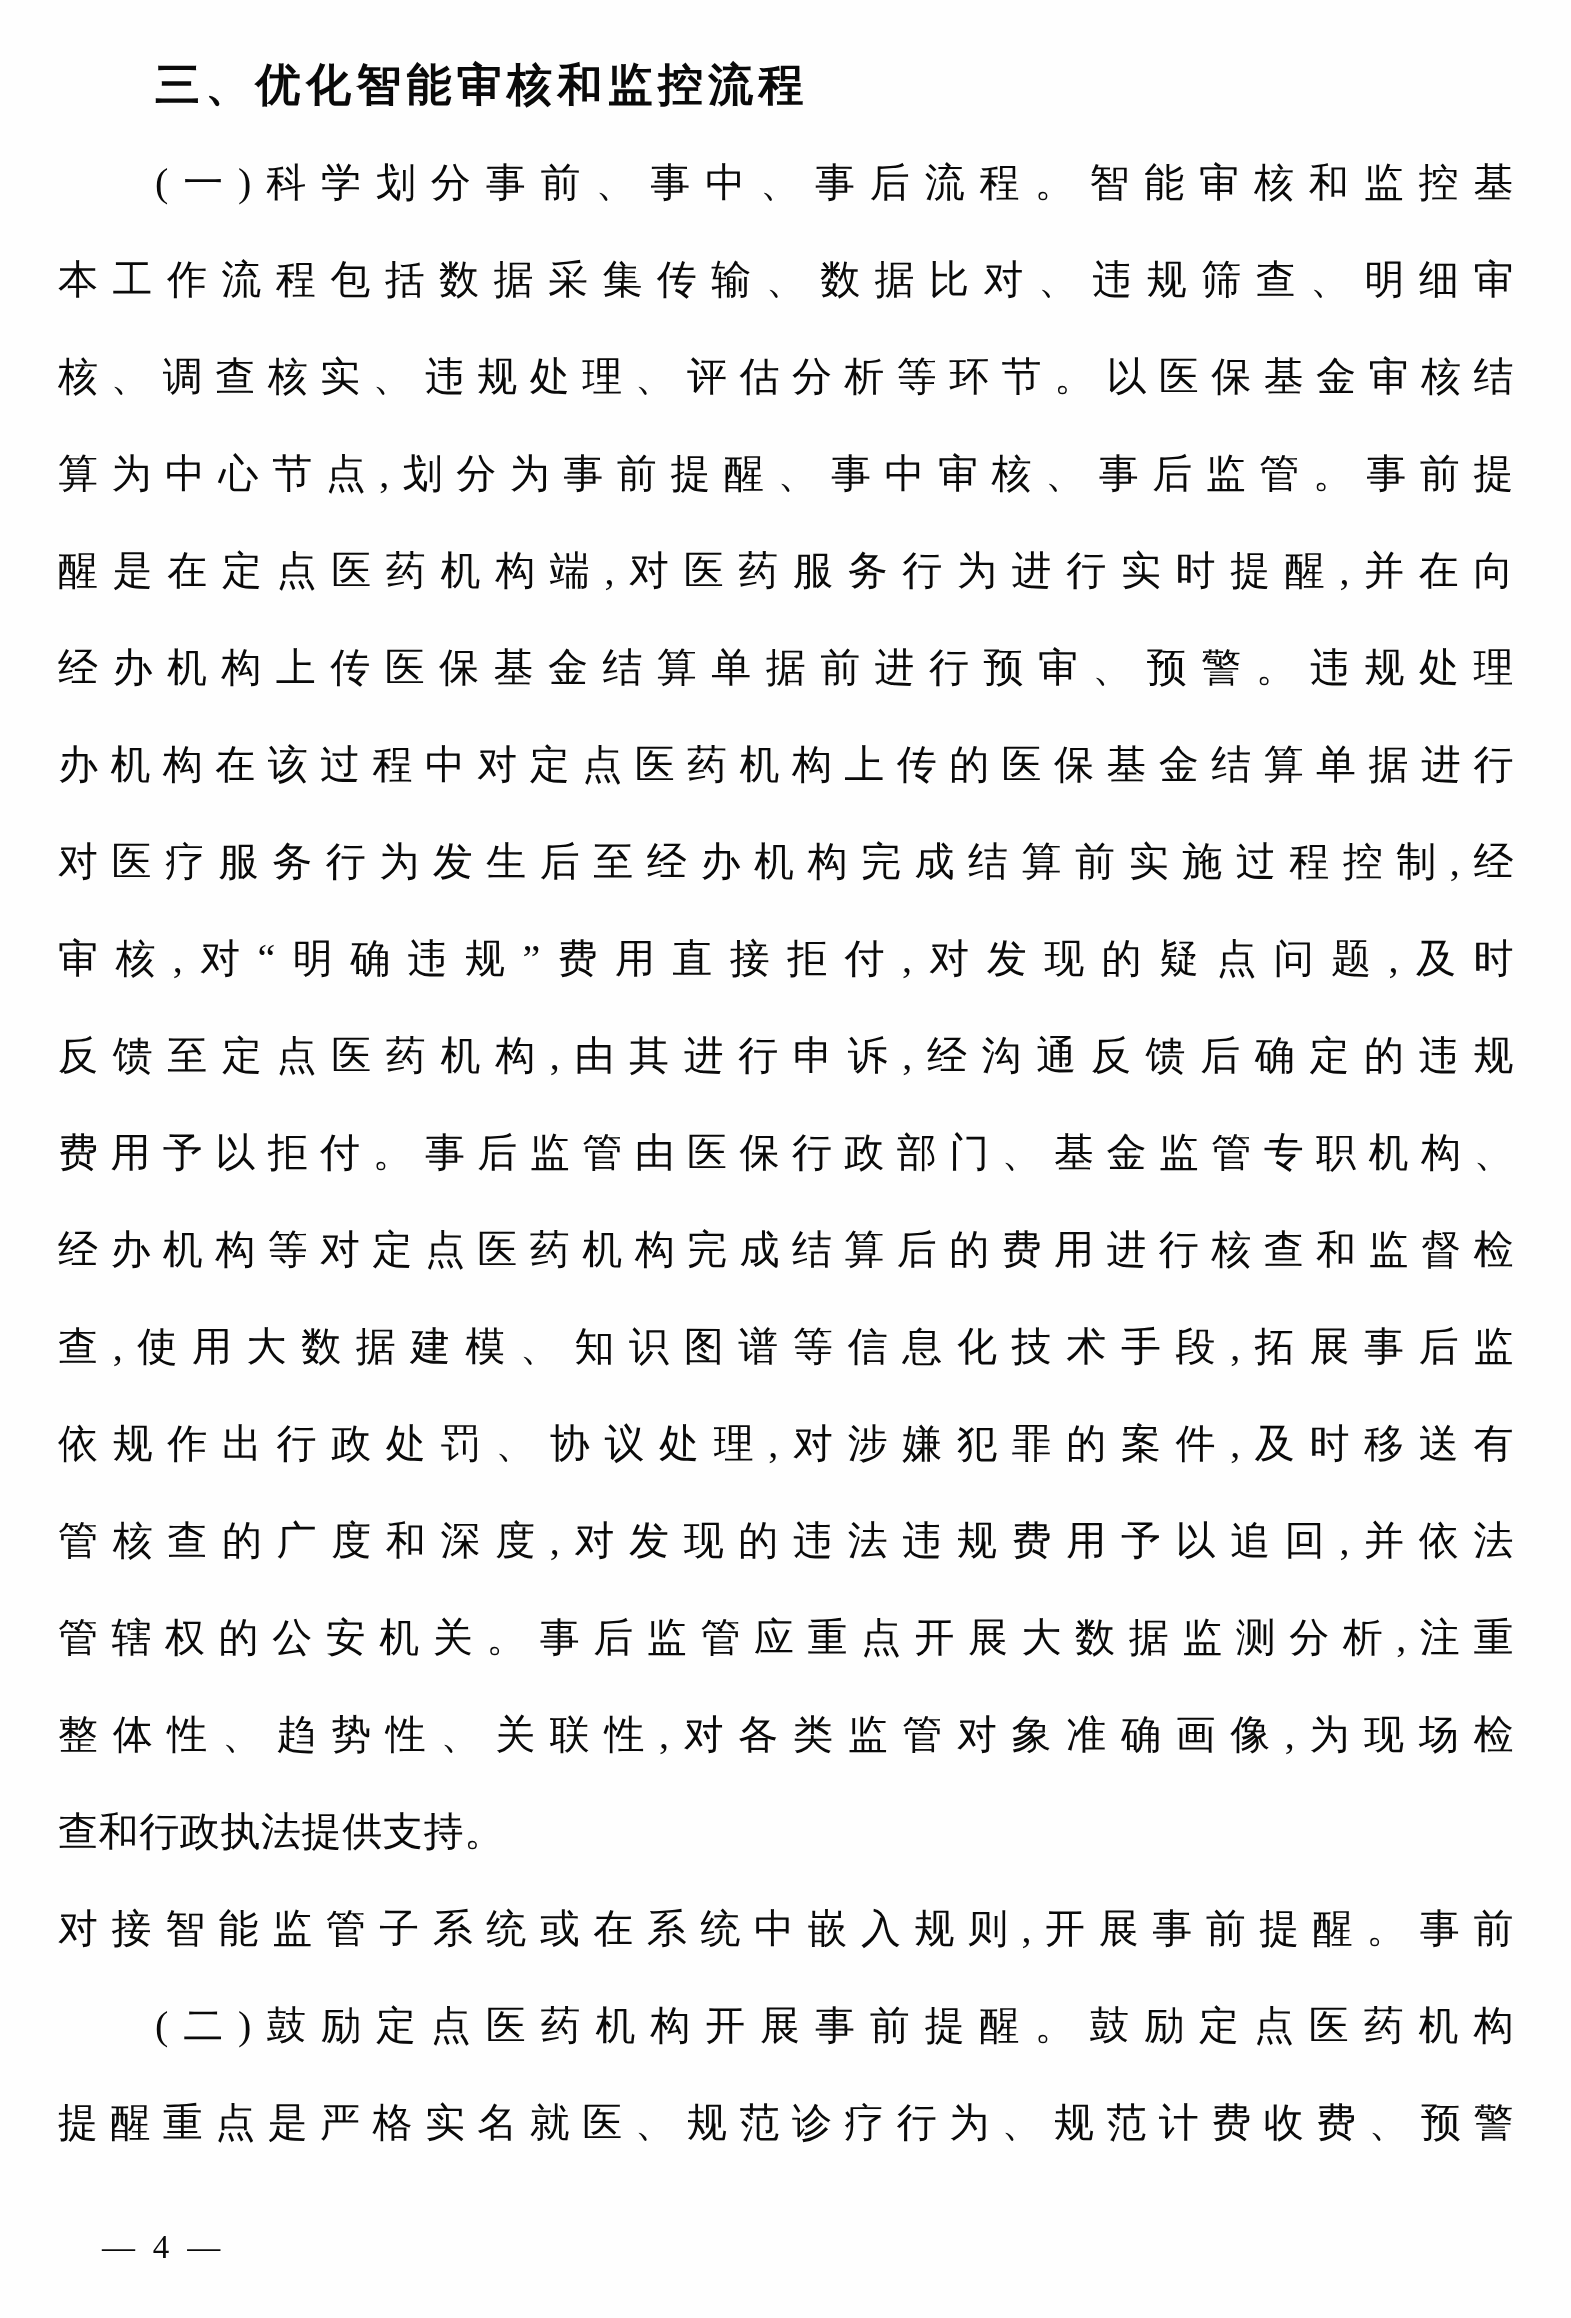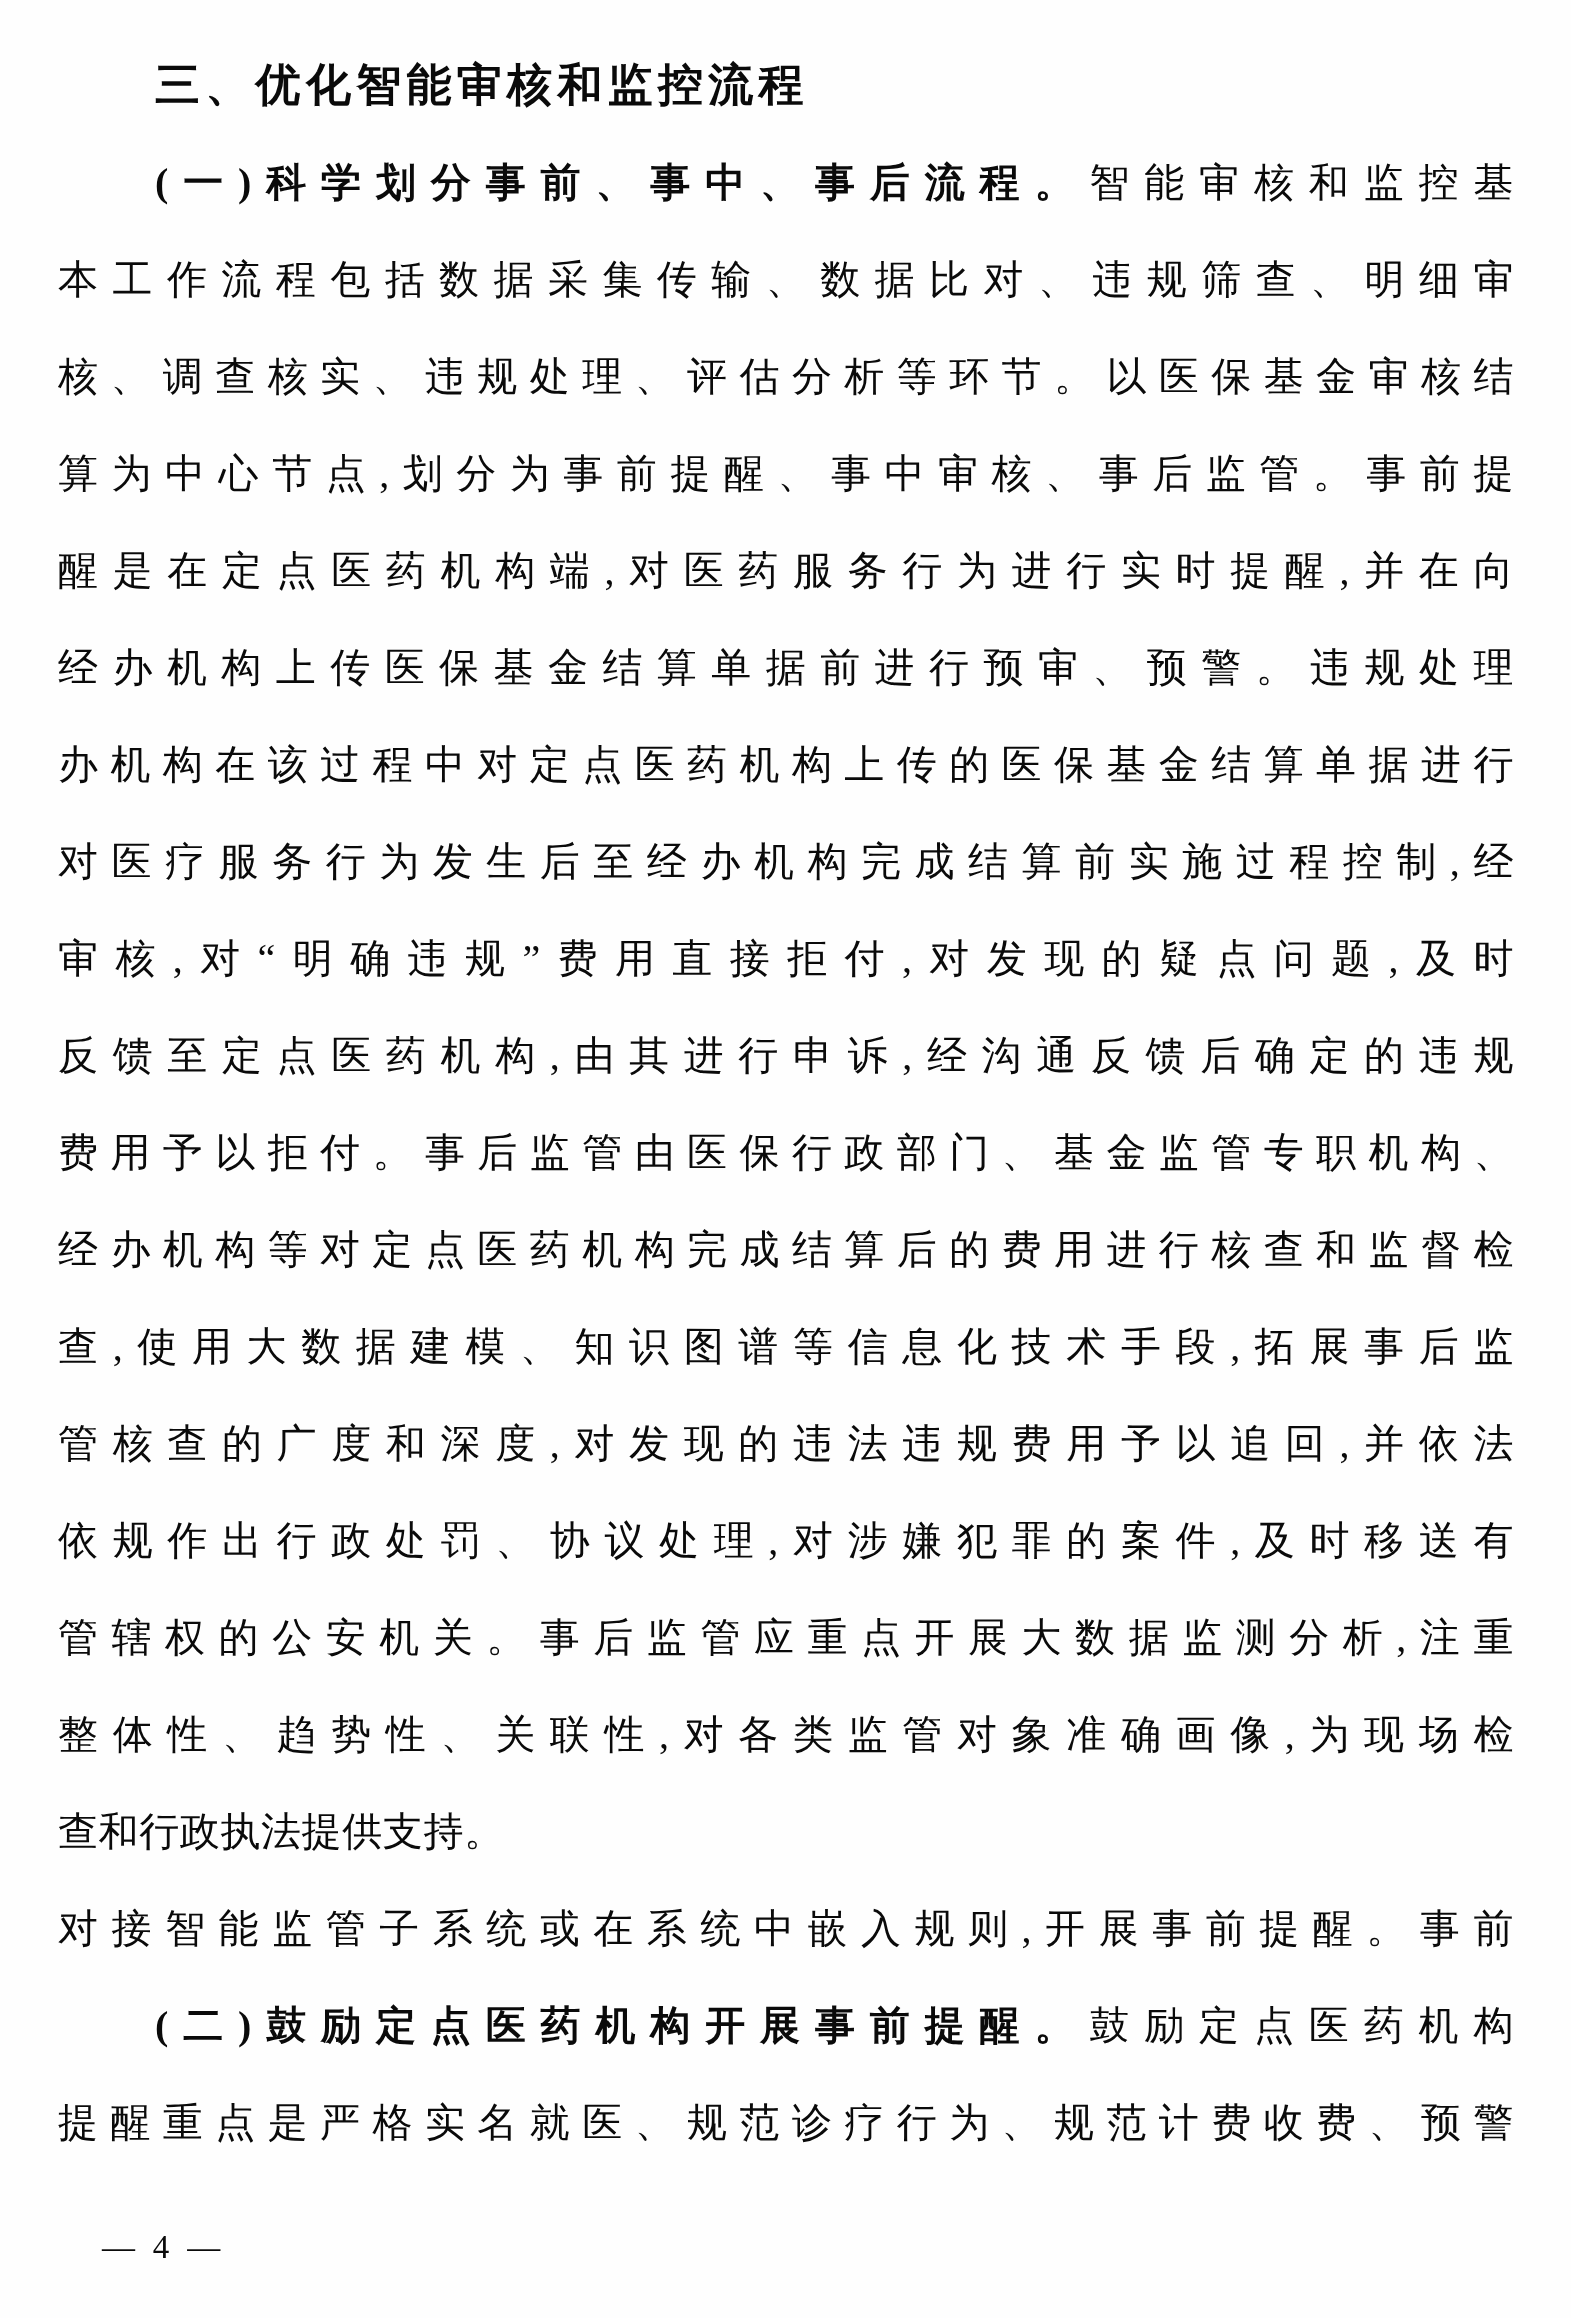--- a/index.html
+++ b/index.html
@@ -24,21 +24,21 @@
   }
   .line {
     height: 97px;
     line-height: 97px;
     font-size: 40px;
     text-align: justify;
     text-align-last: justify;
     letter-spacing: 0.6px;
   }
   .line .b {
-    font-weight: bold;
+    font-weight: normal;
   }
   .line.heading {
     font-size: 45px;
     font-weight: bold;
     text-align: right;
     text-align-last: left;
     padding-left: 97px;
     letter-spacing: 5.3px;
   }
   .line.indent {
@@ -115,25 +115,25 @@
 
     <div class="line">
       <span>经办机构等对定点医药机构完成结算后的费用进行核查和监督检</span>
     </div>
 
     <div class="line">
       <span>查,使用大数据建模、知识图谱等信息化技术手段,拓展事后监</span>
     </div>
 
     <div class="line">
-      <span>管核查的广度和深度,对发现的违法违规费用予以追回,并依法</span>
+      <span>依规作出行政处罚、协议处理,对涉嫌犯罪的案件,及时移送有</span>
     </div>
 
     <div class="line">
-      <span>依规作出行政处罚、协议处理,对涉嫌犯罪的案件,及时移送有</span>
+      <span>管核查的广度和深度,对发现的违法违规费用予以追回,并依法</span>
     </div>
 
     <div class="line">
       <span>管辖权的公安机关。事后监管应重点开展大数据监测分析,注重</span>
     </div>
 
     <div class="line">
       <span>整体性、趋势性、关联性,对各类监管对象准确画像,为现场检</span>
     </div>
 

